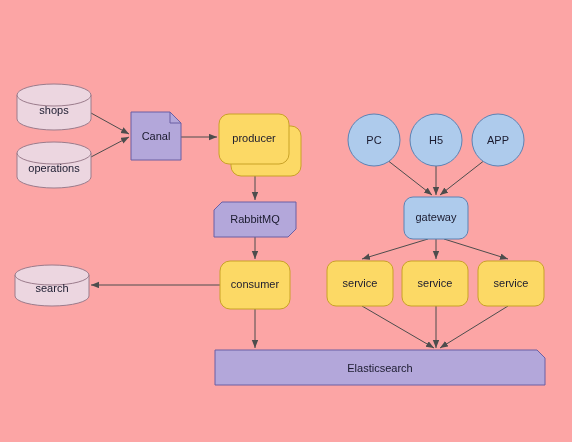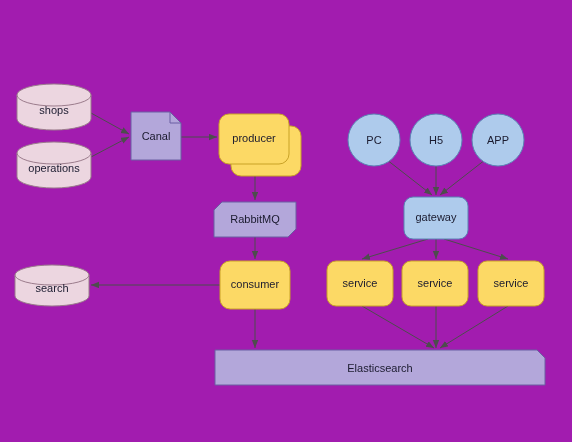--- a/index.html
+++ b/index.html
@@ -10,21 +10,21 @@
   body {
     width: 572px;
     height: 442px;
     font-family: "Liberation Sans", sans-serif;
     overflow: hidden;
   }
   #diagram-root {
     position: relative;
     width: 572px;
     height: 442px;
-    background: #a21caf;
+    background: #fca5a5;
   }
   svg.canvas {
     position: absolute;
     top: 0;
     left: 0;
     width: 572px;
     height: 442px;
   }
   .node-label {
     font-family: "Liberation Sans", sans-serif;

